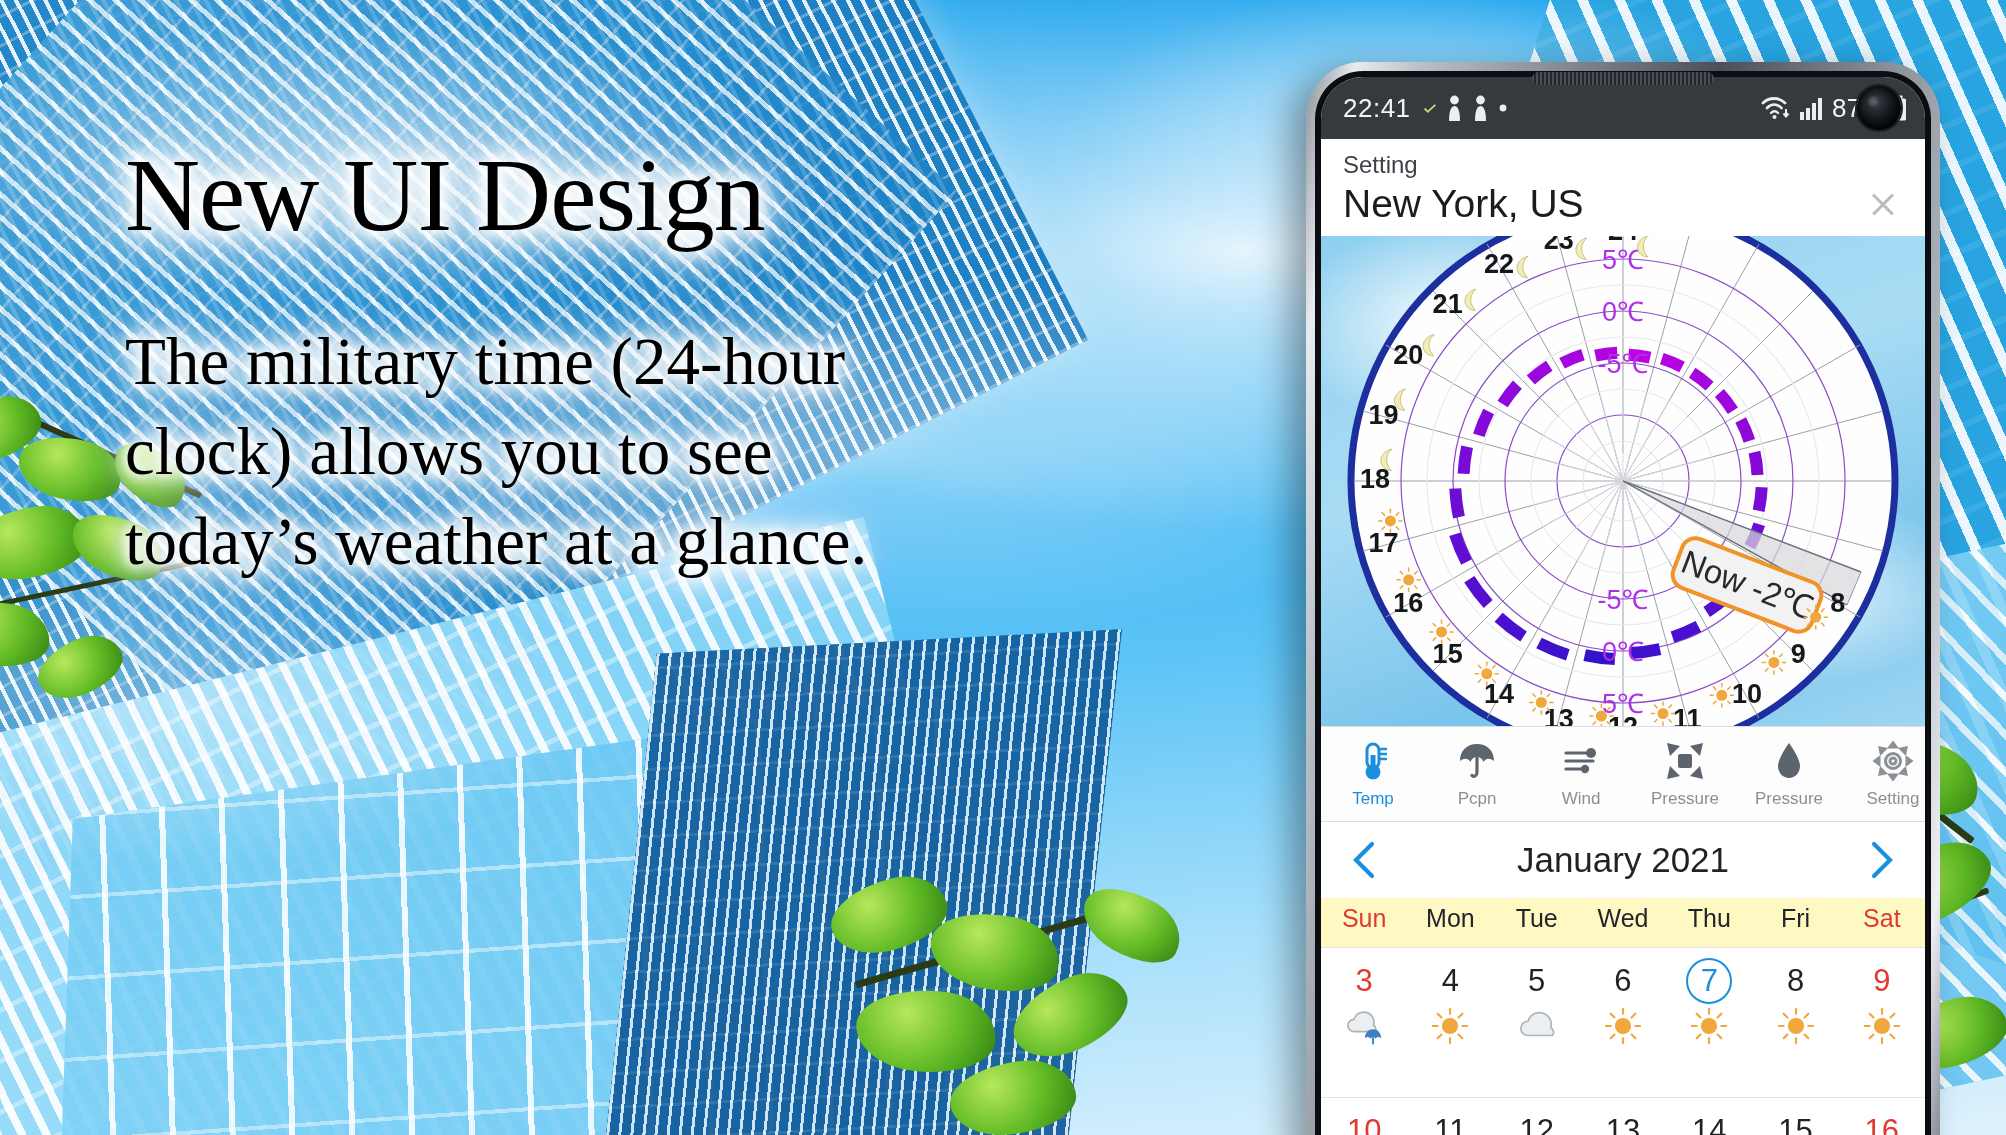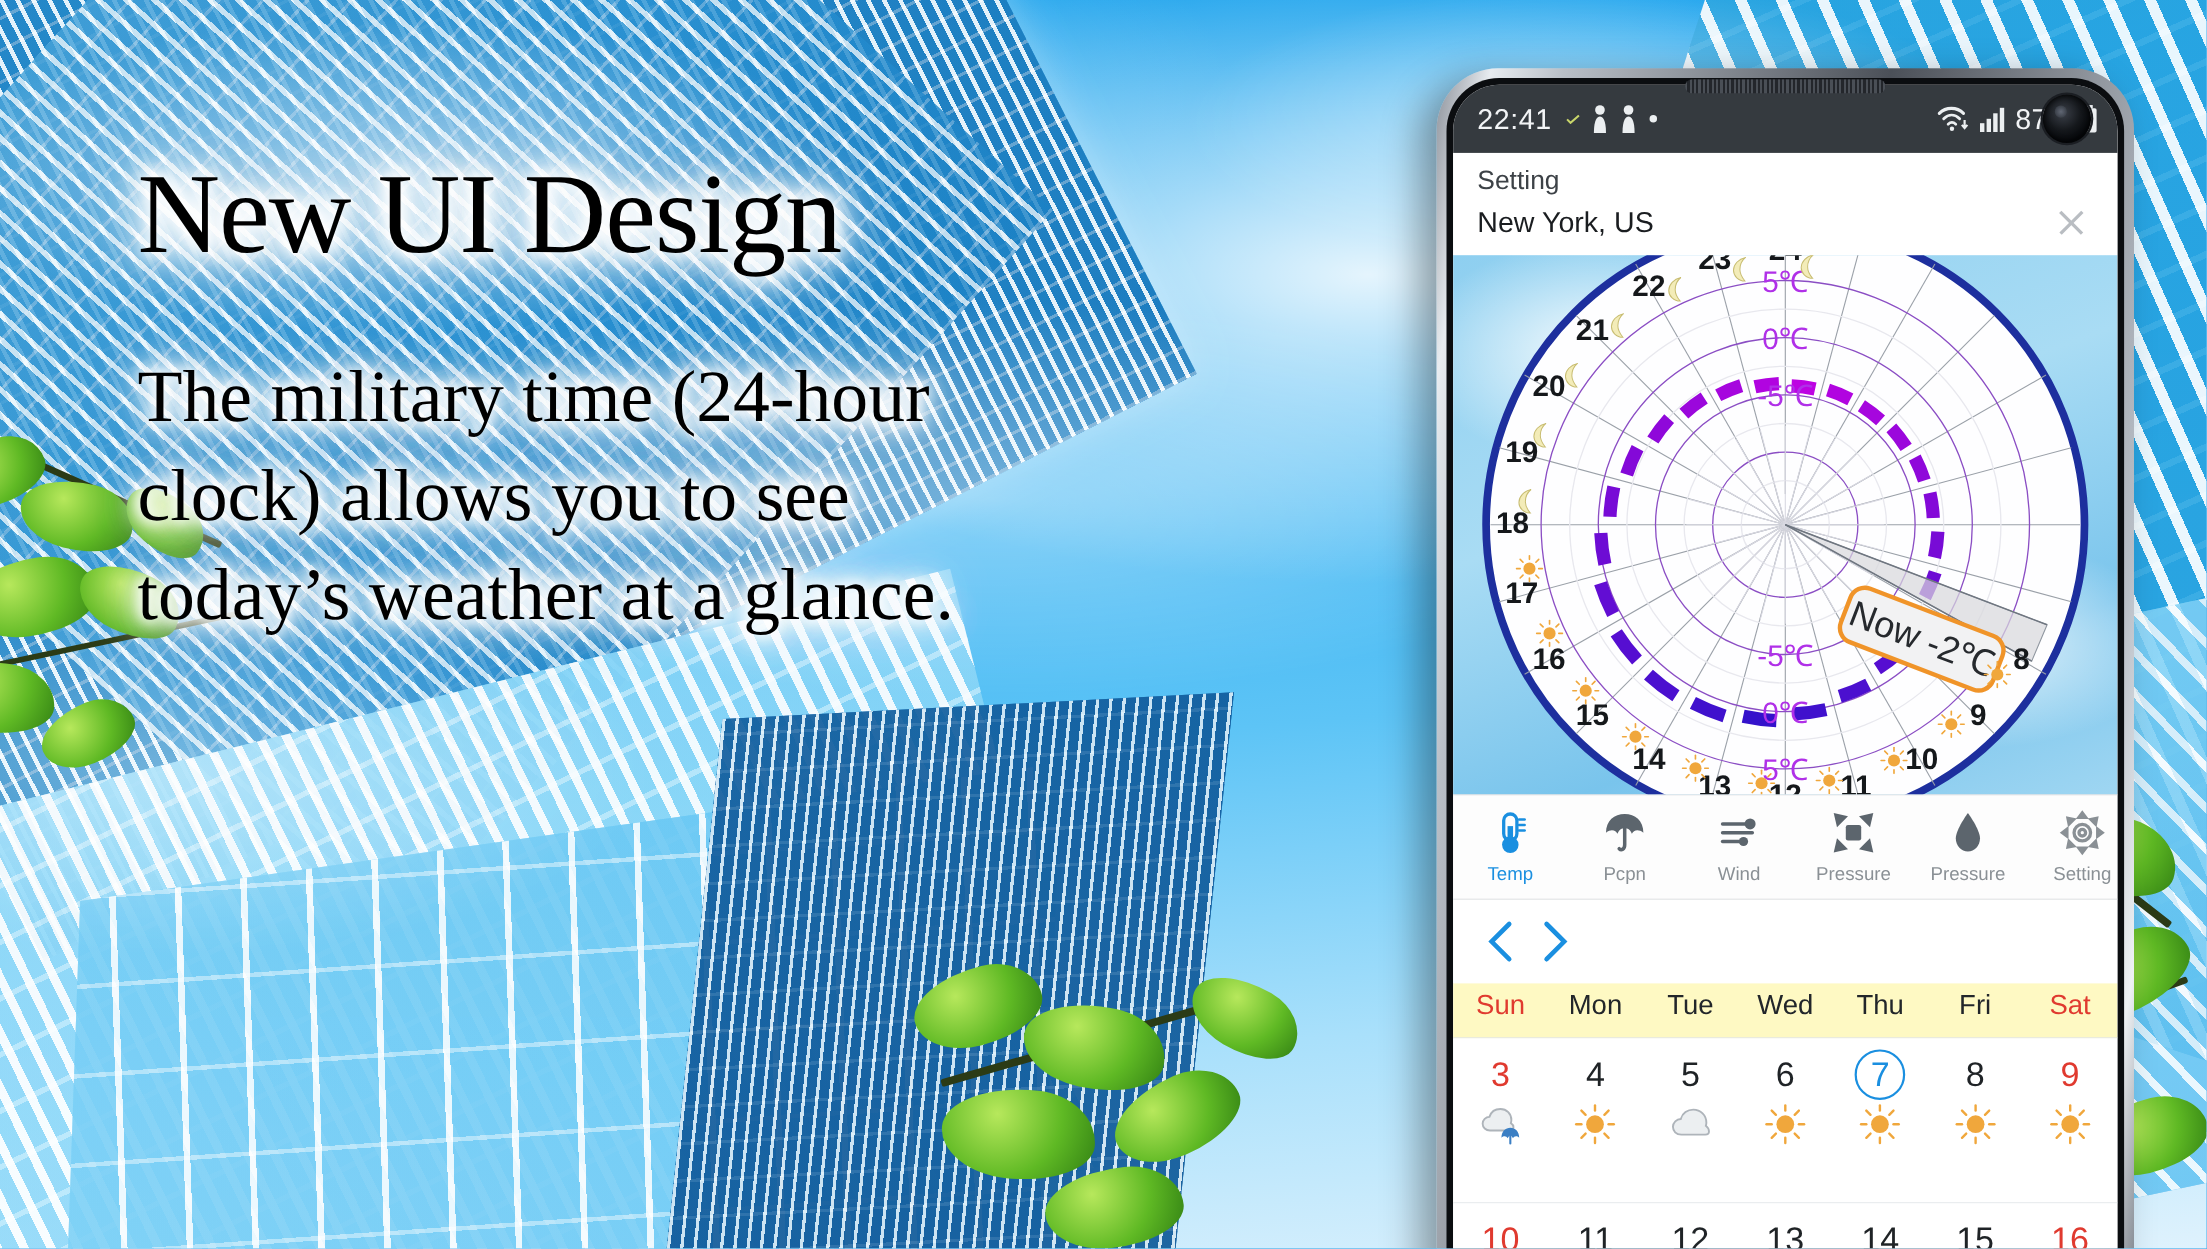--- a/index.html
+++ b/index.html
@@ -271,21 +271,21 @@
     padding: 8px 0 10px 0;
   }
   .loc-label {
     font-size: 24px; color: #3d4247;
     padding: 4px 0 3px 22px;
   }
   .loc-row {
     display: flex; align-items: center;
     padding: 0 22px 0 22px;
   }
-  .loc-value { font-size: 26px; color: #1a1d20; flex: 1; }
+  .loc-value { font-size: 39px; color: #1a1d20; flex: 1; }
   .loc-close {
     width: 40px; height: 40px;
     position: relative; cursor: pointer; flex: none;
   }
   .loc-close::before, .loc-close::after {
     content: ""; position: absolute;
     left: 6px; top: 19px; width: 28px; height: 2.6px;
     background: #b9bdc2;
   }
   .loc-close::before { transform: rotate(45deg); }
@@ -846,20 +846,21 @@
             <span class="tab-label">Setting</span>
           </div>
         </div>
 
         <div class="cal-head">
           <div class="cal-arrow">
             <svg width="34" height="40" viewBox="0 0 34 40">
               <path d="M24 4 L8 20 L24 36" fill="none" stroke="#1a8fe0" stroke-width="4.2" stroke-linecap="round"></path>
             </svg>
           </div>
+          <div class="cal-title">January 2021</div>
           <div class="cal-arrow">
             <svg width="34" height="40" viewBox="0 0 34 40">
               <path d="M10 4 L26 20 L10 36" fill="none" stroke="#1a8fe0" stroke-width="4.2" stroke-linecap="round"></path>
             </svg>
           </div>
         </div>
 
         <div class="cal-dow" id="cal-dow">
             <div class="wk">Sun</div>
             <div>Mon</div>

